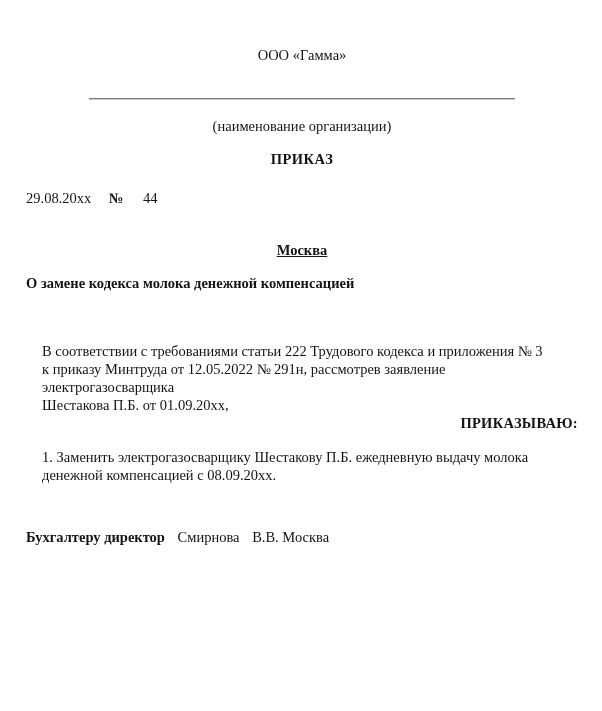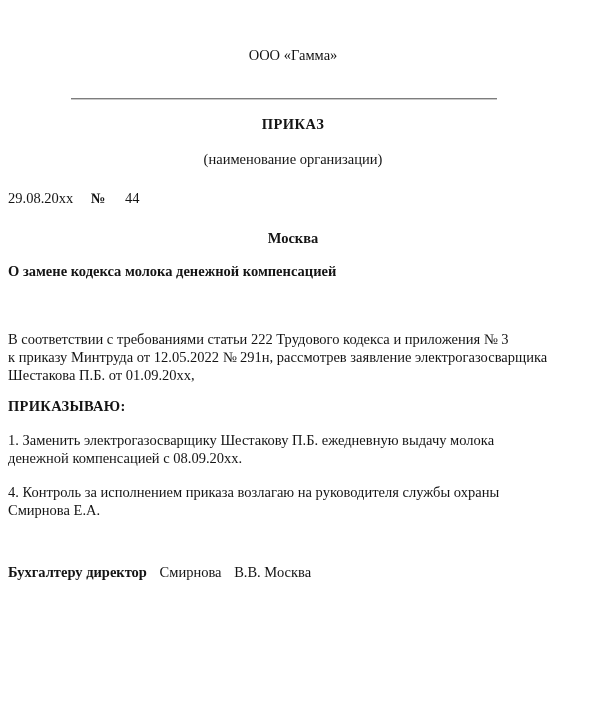--- a/index.html
+++ b/index.html
@@ -10,61 +10,61 @@
   .page {
     position: relative;
     width: 602px;
     height: 711px;
     box-sizing: border-box;
     background: #ffffff;
     color: #141414;
     font-family: "Liberation Serif", "DejaVu Serif", serif;
     font-size: 14.5px;
     line-height: 18px;
-    padding: 46px 24px 0 8px;
+    padding: 46px 24px 0 26px;
     overflow: hidden;
   }
   .center { text-align: center; }
   .bold { font-weight: bold; }
-  .pre { white-space: pre-line; }
+  .pre { white-space: pre-line; margin-left: 16px; }
 
   .org-name { margin: 0; }
   .org-underline {
     width: 426px;
     margin-left: 63px;
     margin-top: 34px;
     height: 0;
     border-top: 1px solid #7d7d7d;
     border-bottom: 1px solid #c9c9c9;
   }
   .org-caption { margin-top: 17px; }
   .doc-type { margin-top: 15px; letter-spacing: 0.5px; }
   .date-line { margin-top: 21px; }
   .num-sign { margin-left: 14px; }
   .num-value { margin-left: 16px; }
-  .city { margin-top: 22px; }
+  .city { margin-top: 34px; text-decoration: underline; }
   .subject { margin-top: 15px; }
   .preamble { margin-top: 50px; }
-  .order-word { margin-top: 13px; letter-spacing: 0.3px; }
+  .order-word { letter-spacing: 0.3px; text-align: right; }
   .order-item { margin-top: 16px; }
   .signature-line { margin-top: 44px; }
   .sig-gap { margin-left: 9px; }
 </style>
 </head>
 <body>
 
 <div class="page">
 
   <div class="center org-name">ООО «Гамма»</div>
 
   <div class="org-underline"></div>
 
+  <div class="center org-caption">(наименование организации)</div>
+
   <div class="center doc-type bold">ПРИКАЗ</div>
-
-  <div class="center org-caption">(наименование организации)</div>
 
   <div class="date-line">
     <span>29.08.20хх</span>
     <span class="num-sign bold">№</span>
     <span class="num-value">44</span>
   </div>
 
   <div class="center city bold">Москва</div>
 
   <div class="subject bold">О замене кодекса молока денежной компенсацией</div>
@@ -73,22 +73,20 @@
 к приказу Минтруда от 12.05.2022 № 291н, рассмотрев заявление электрогазосварщика
 Шестакова П.Б. от 01.09.20хх,</div>
 
   <div class="order-word bold">ПРИКАЗЫВАЮ:</div>
 
   <div class="order-item pre">1. Заменить электрогазосварщику Шестакову П.Б. ежедневную выдачу молока
 денежной компенсацией с 08.09.20хх.</div>
 
 
 
-  <div class="order-item pre">4. Контроль за исполнением приказа возлагаю на руководителя службы охраны
-Смирнова Е.А.</div>
 
   <div class="signature-line">
     <span class="bold">Бухгалтеру директор</span>
     <span class="sig-gap">Смирнова</span>
     <span class="sig-gap">В.В. Москва</span>
   </div>
 
 </div>
 
 </body></html>

